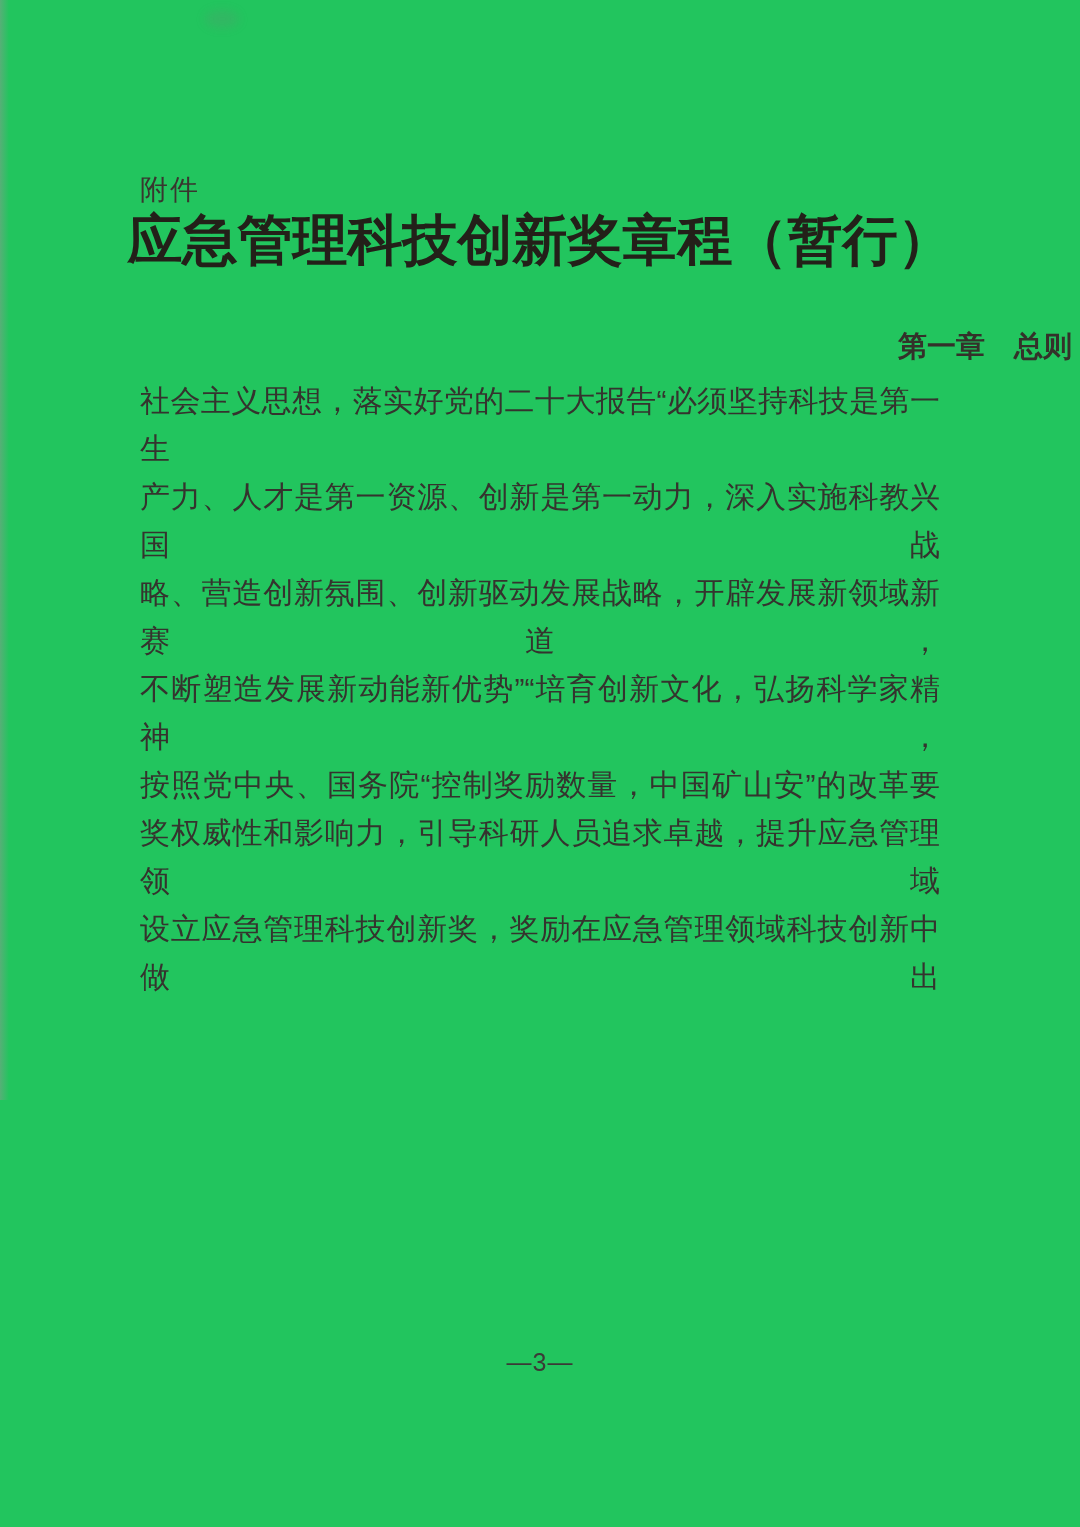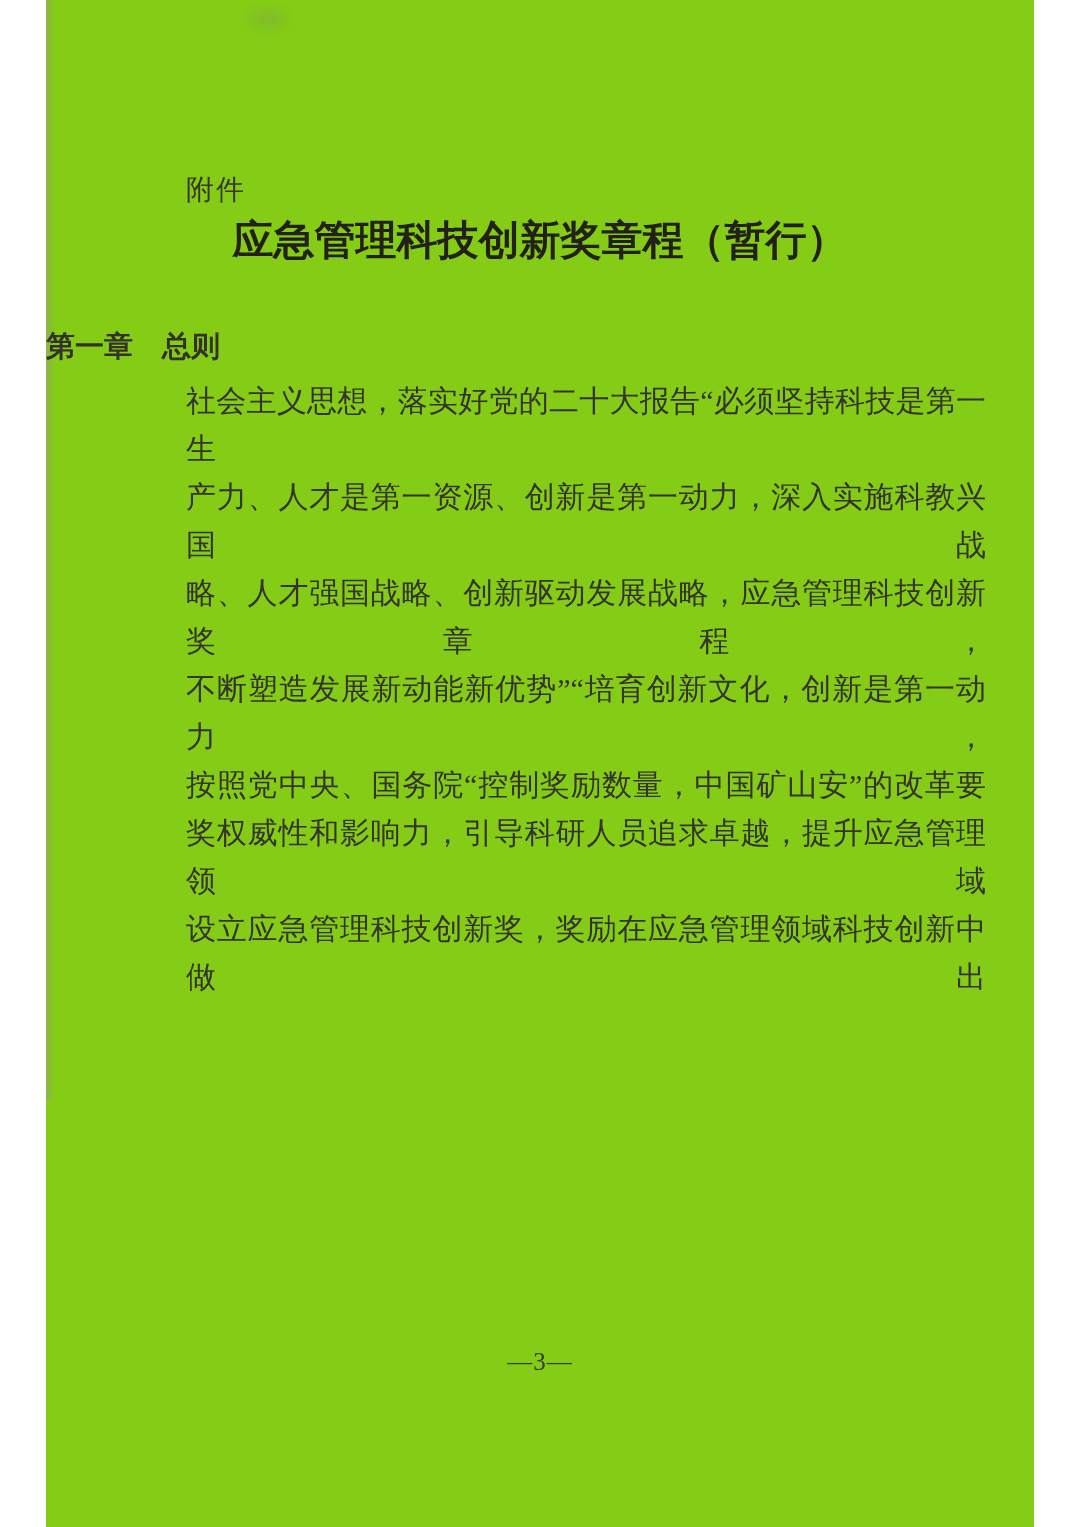--- a/index.html
+++ b/index.html
@@ -2,26 +2,26 @@
 <html><head>
 <meta charset="utf-8">
 <style>
   html, body {
     margin: 0;
     padding: 0;
     background: #ffffff;
   }
   .page {
     position: relative;
-    width: 988px;
+    width: 1080px;
     height: 1527px;
     margin: 0 auto;
-    background: #84cc16;
+    background: #22c55e;
     overflow: hidden;
-    font-family: Liberation Serif, serif;
+    font-family: Liberation Sans, sans-serif;
     color: #2f2d2b;
   }
   
   .scan-edge {
     position: absolute;
     left: 0;
     top: 0;
     width: 9px;
     height: 1100px;
     background: linear-gradient(to right, rgba(150,150,150,0.45), rgba(150,150,150,0.0));
@@ -47,32 +47,32 @@
     line-height: 36px;
     color: #39362f;
     letter-spacing: 2px;
   }
   .doc-title {
     position: absolute;
     left: 0;
     right: 0;
     top: 214px;
     text-align: center;
-    font-size: 41px;
+    font-size: 55px;
     line-height: 52px;
     font-weight: 700;
     color: #232019;
     letter-spacing: 0px;
   }
   .chapter {
     position: absolute;
     left: 0;
-    right: 16px;
+    right: 8px;
     top: 327px;
-    text-align: left;
+    text-align: right;
     font-size: 29px;
     line-height: 38px;
     font-weight: 700;
     color: #34312a;
   }
   .doc-body {
     position: absolute;
     left: 140px;
     top: 377px;
     width: 800px;
@@ -112,21 +112,21 @@
 
   <div class="attachment">附件</div>
 
   <div class="doc-title">应急管理科技创新奖章程（暂行）</div>
 
   <div class="chapter">第一章　总则</div>
 
   <div class="doc-body">
       <div class="line fill">社会主义思想，落实好党的二十大报告“必须坚持科技是第一生</div>
       <div class="line fill">产力、人才是第一资源、创新是第一动力，深入实施科教兴国战</div>
-      <div class="line fill">略、人才强国战略、创新驱动发展战略，应急管理科技创新奖章程，</div>
-      <div class="line fill">不断塑造发展新动能新优势”“培育创新文化，创新是第一动力，</div>
+      <div class="line fill">略、营造创新氛围、创新驱动发展战略，开辟发展新领域新赛道，</div>
+      <div class="line fill">不断塑造发展新动能新优势”“培育创新文化，弘扬科学家精神，</div>
       <div class="line fill">按照党中央、国务院“控制奖励数量，中国矿山安”的改革要</div>
       <div class="line fill">奖权威性和影响力，引导科研人员追求卓越，提升应急管理领域</div>
       <div class="line fill">设立应急管理科技创新奖，奖励在应急管理领域科技创新中做出</div>
     </div>
 
   <div class="page-number">—3—</div>
 </div>
 
 </body></html>

